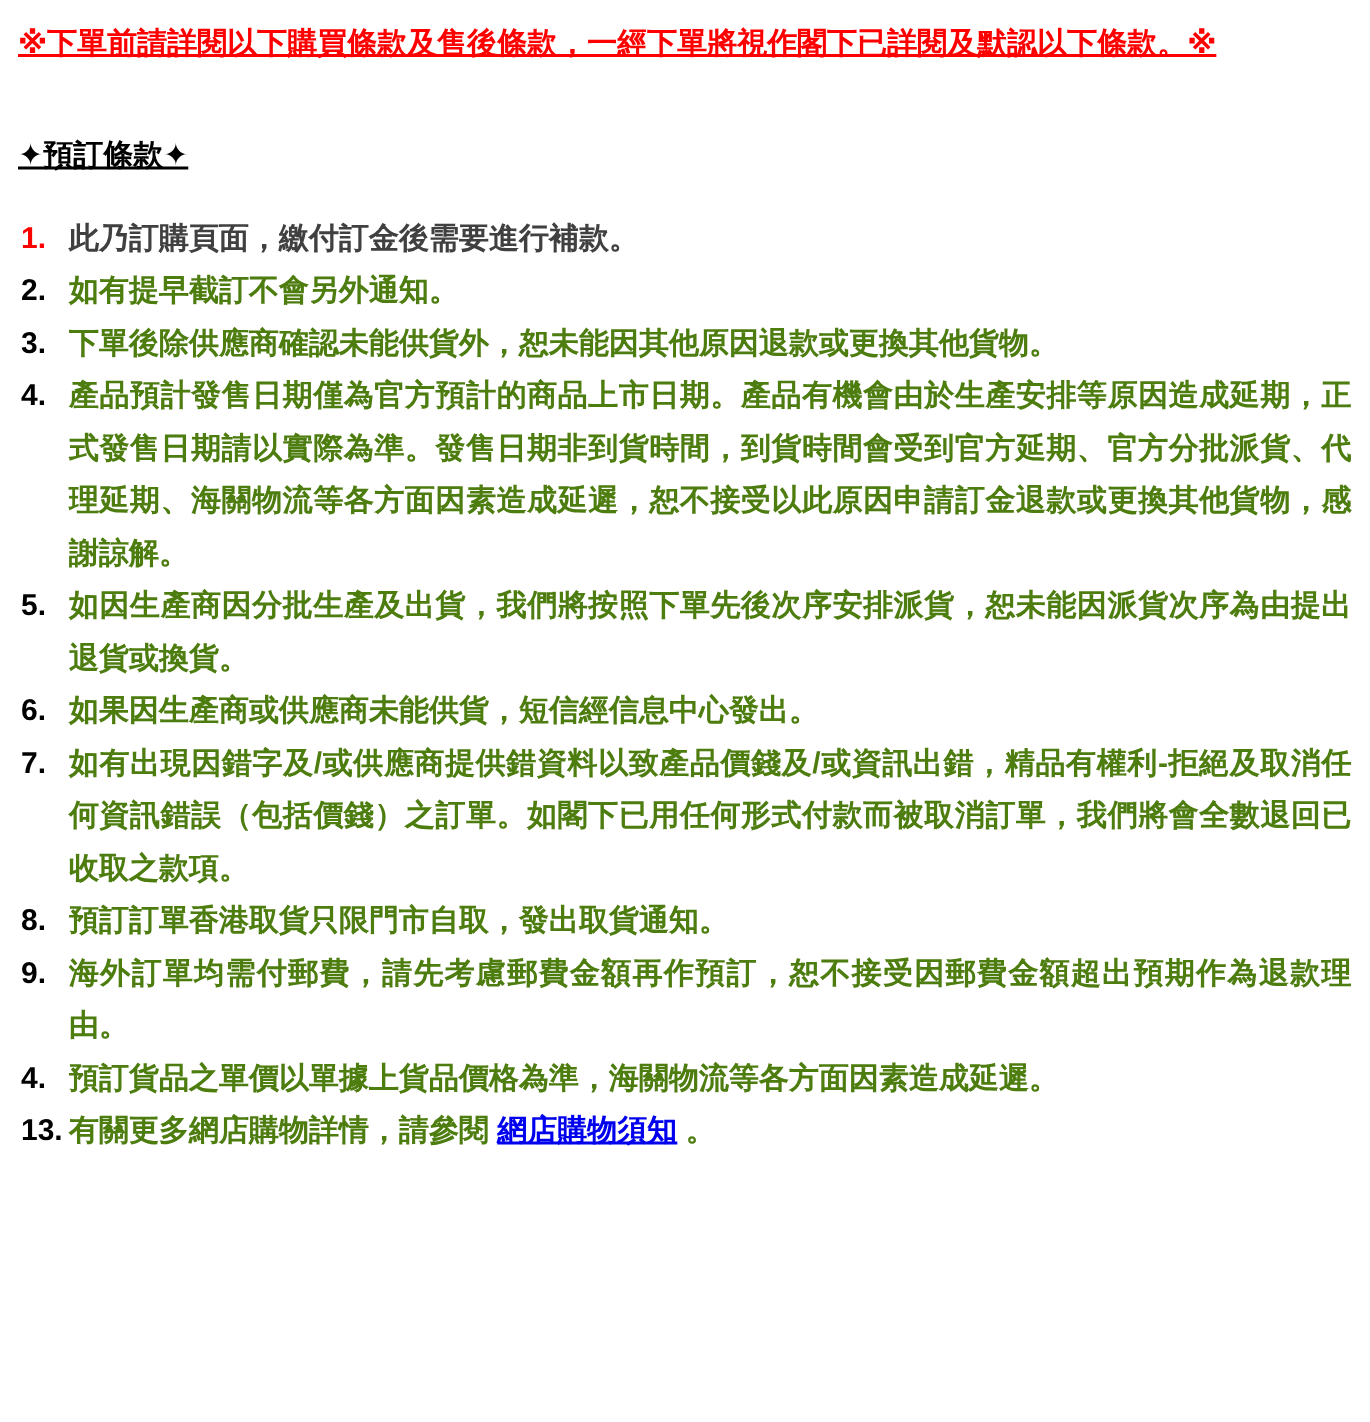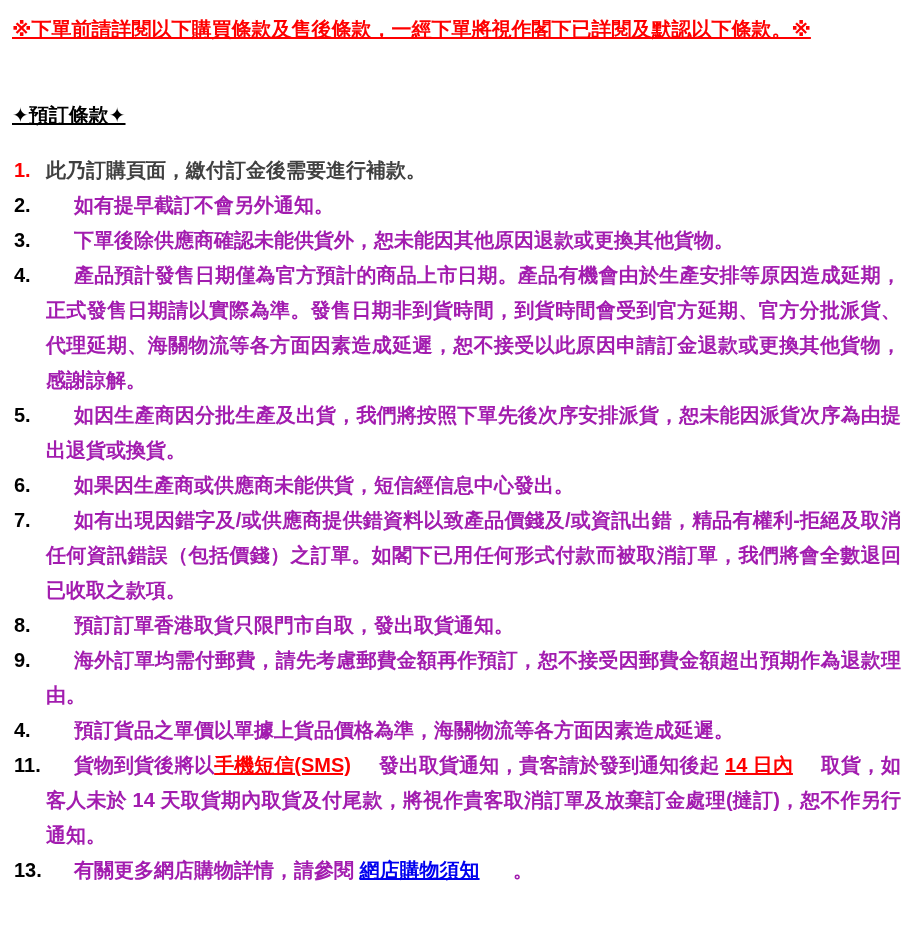--- a/index.html
+++ b/index.html
@@ -19,42 +19,42 @@
     color: #000000;
   }
   .doc-header {
     color: #fe0000;
     text-decoration: underline;
     margin: 0 0 35px 0;
   }
   .section-title {
     display: inline-block;
     text-decoration: underline;
-    margin: 16px 0 20px 0;
+    margin: 5px 0 20px 0;
   }
   .terms-list {
     display: block;
   }
   .term-row {
     display: flex;
     align-items: flex-start;
     margin: 0;
   }
   .term-num {
     flex: 0 0 34px;
     padding-left: 2px;
     box-sizing: border-box;
   }
   .term-num.red { color: #fe0000; }
   .term-text {
     flex: 1 1 auto;
     text-align: justify;
     padding-right: 2px;
   }
-  .seg-normal { color: #a21caf; margin-left: 28px; }
+  .seg-normal { color: #4d7c0f; }
   .seg-red { color: #404040; }
   .seg-red-underline {
     color: #fe0000;
     text-decoration: underline;
   }
   .seg-link {
     color: #0000ee;
     text-decoration: underline;
     cursor: pointer;
   }
@@ -103,20 +103,16 @@
     </div>
     <div class="term-row">
       <span class="term-num">9.</span>
       <div class="term-text"><span class="seg-normal">海外訂單均需付郵費，請先考慮郵費金額再作預訂，恕不接受因郵費金額超出預期作為退款理由。</span></div>
     </div>
     <div class="term-row">
       <span class="term-num">4.</span>
       <div class="term-text"><span class="seg-normal">預訂貨品之單價以單據上貨品價格為準，海關物流等各方面因素造成延遲。</span></div>
     </div>
     <div class="term-row">
-      <span class="term-num">11.</span>
-      <div class="term-text"><span class="seg-normal">貨物到貨後將以</span><span class="seg-red-underline">手機短信(SMS)</span><span class="seg-normal">發出取貨通知，貴客請於發到通知後起 </span><span class="seg-red-underline">14 日內</span><span class="seg-normal">取貨，如客人未於 14 天取貨期內取貨及付尾款，將視作貴客取消訂單及放棄訂金處理(撻訂)，恕不作另行通知。</span></div>
-    </div>
-    <div class="term-row">
       <span class="term-num">13.</span>
       <div class="term-text"><span class="seg-normal">有關更多網店購物詳情，請參閱 </span><span class="seg-link">網店購物須知</span><span class="seg-normal"> 。</span></div>
     </div>
   </div>
 
 </body></html>

